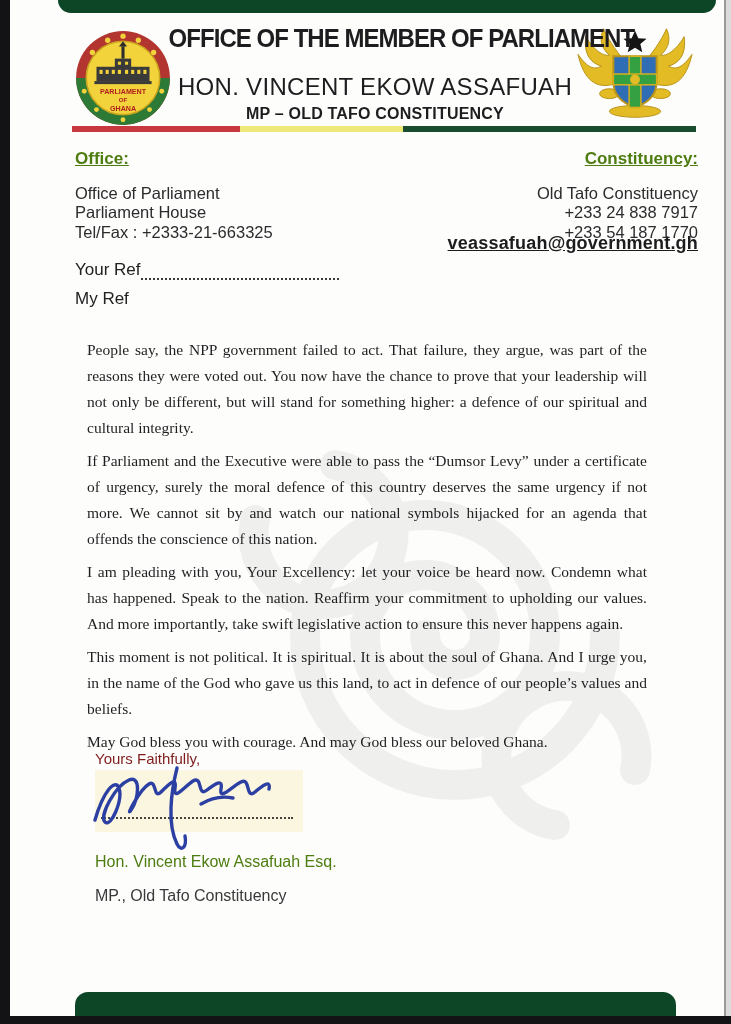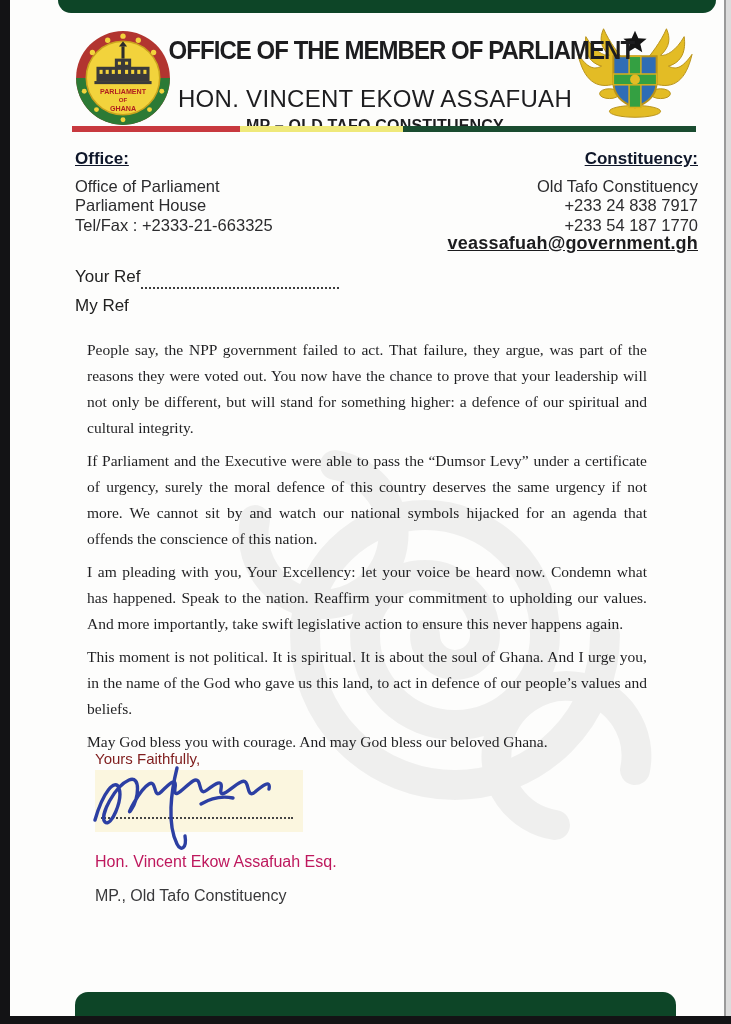--- a/index.html
+++ b/index.html
@@ -8,55 +8,55 @@
   
   .edge-left{position:absolute;left:0;top:0;width:10px;height:1024px;background:#131315;z-index:40;}
   .edge-bottom{position:absolute;left:0;bottom:0;width:731px;height:8px;background:#131315;z-index:40;}
   .edge-right{position:absolute;right:0;top:0;width:5px;height:1024px;background:#dcdcdc;border-left:2px solid #9a9a9a;z-index:40;}
   
   .bar-top{position:absolute;left:58px;top:0;width:658px;height:13px;background:#0d4527;border-radius:0 0 13px 13px;}
   .bar-bottom{position:absolute;left:75px;top:992px;width:601px;height:28px;background:#0d4527;border-radius:13px 13px 0 0;}
   
   .seal{position:absolute;left:72px;top:30px;}
   .arms{position:absolute;left:576px;top:24px;}
-  .head-text{position:absolute;left:160px;top:36px;width:430px;text-align:center;color:#1d1d1f;}
+  .head-text{position:absolute;left:160px;top:24px;width:430px;text-align:center;color:#1d1d1f;}
   .head-title{font-size:25px;font-weight:800;letter-spacing:-1px;transform:scaleX(.96);transform-origin:center;white-space:nowrap;}
   .head-name{font-size:24px;font-weight:500;letter-spacing:.3px;margin-top:20px;white-space:nowrap;}
   .head-sub{font-size:16px;font-weight:600;letter-spacing:.2px;margin-top:4px;white-space:nowrap;}
   
   .tricolor{position:absolute;left:72px;top:126px;width:624px;height:6px;display:flex;}
   .tri-red{width:27%;background:#c8393f;}
   .tri-yellow{width:26%;background:#efe97a;}
   .tri-green{width:47%;background:#1a4c30;}
   
   .contact{position:absolute;top:149px;color:#2c2c2e;font-size:16.5px;line-height:19.5px;}
   .contact-left{left:75px;text-align:left;}
   .contact-right{right:33px;text-align:right;}
-  .contact .label{font-size:17px;font-weight:800;text-decoration:underline;color:#0f172a;margin-bottom:8px;}
+  .contact .label{font-size:17px;font-weight:800;text-decoration:underline;color:#4d7c0f;margin-bottom:15px;}
   .email{position:absolute;right:33px;top:233px;font-size:18px;font-weight:700;text-decoration:underline;color:#1c1c1e;letter-spacing:.2px;}
   
   .refs{position:absolute;left:75px;top:260px;font-size:17px;color:#222;}
-  .ref-row{height:29px;display:flex;align-items:flex-end;}
+  .ref-row{height:29px;display:flex;align-items:flex-start;}
   .ref-label{padding-bottom:2px;}
   .ref-line{display:inline-block;border-bottom:2px dotted #3c3c3c;height:18px;position:relative;}
   .ref-line.your{width:198px;}
   .ref-line.my{width:208px;}
   .ref-value{position:absolute;left:12px;bottom:1px;font-size:14.5px;font-weight:800;letter-spacing:1px;color:#161618;white-space:nowrap;font-family:"Liberation Sans",sans-serif;}
   
   .watermark{position:absolute;left:185px;top:425px;opacity:.05;z-index:0;}
   
   .body-text{position:absolute;left:87px;top:337px;width:560px;z-index:2;}
   .body-text p{margin:0 0 7px;font-family:"Liberation Serif",serif;font-size:15.5px;line-height:26px;
                text-align:justify;color:#1f1f21;}
   
   .closing{position:absolute;left:95px;top:750px;font-size:15px;color:#7f1d1d;z-index:2;}
   .sig-box{position:absolute;left:95px;top:770px;width:208px;height:62px;background:#fbf6df;z-index:2;}
   .sig-dots{position:absolute;left:6px;right:10px;bottom:13px;border-bottom:2px dotted #444;}
   .sig-svg{position:absolute;left:-14px;top:-22px;overflow:visible;}
-  .sig-name{position:absolute;left:95px;top:853px;font-size:16px;color:#be185d;z-index:2;}
+  .sig-name{position:absolute;left:95px;top:853px;font-size:16px;color:#4d7c0f;z-index:2;}
   .sig-title{position:absolute;left:95px;top:887px;font-size:16px;color:#39393b;z-index:2;}
   .seal-text{font-family:"Liberation Sans",sans-serif;font-weight:700;fill:#b01f1f;}
 </style>
 </head>
 <body>
 
 <div class="page">
 
   <div class="bar-top"></div>
 

